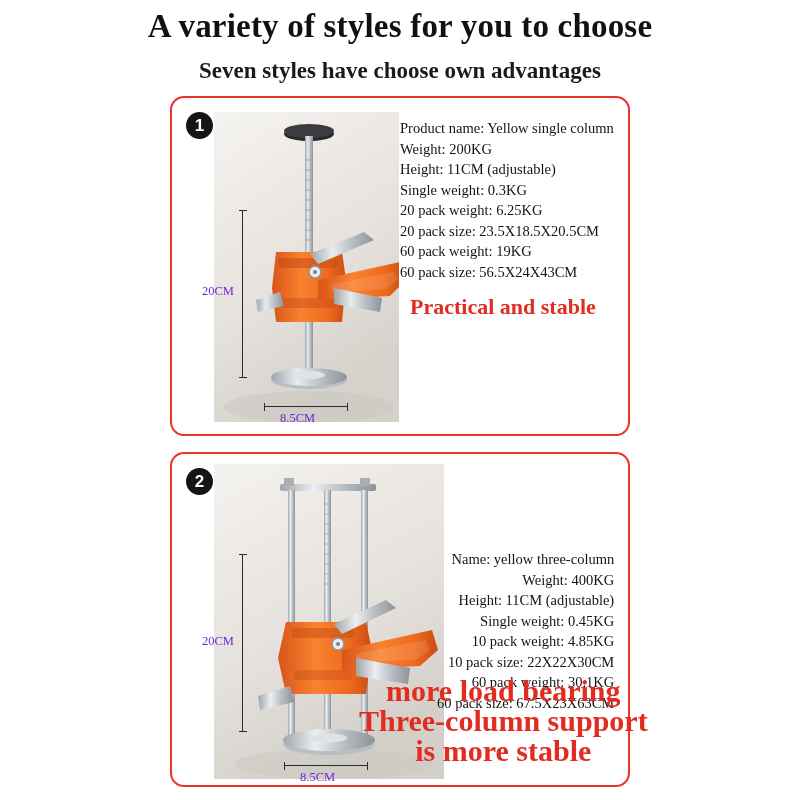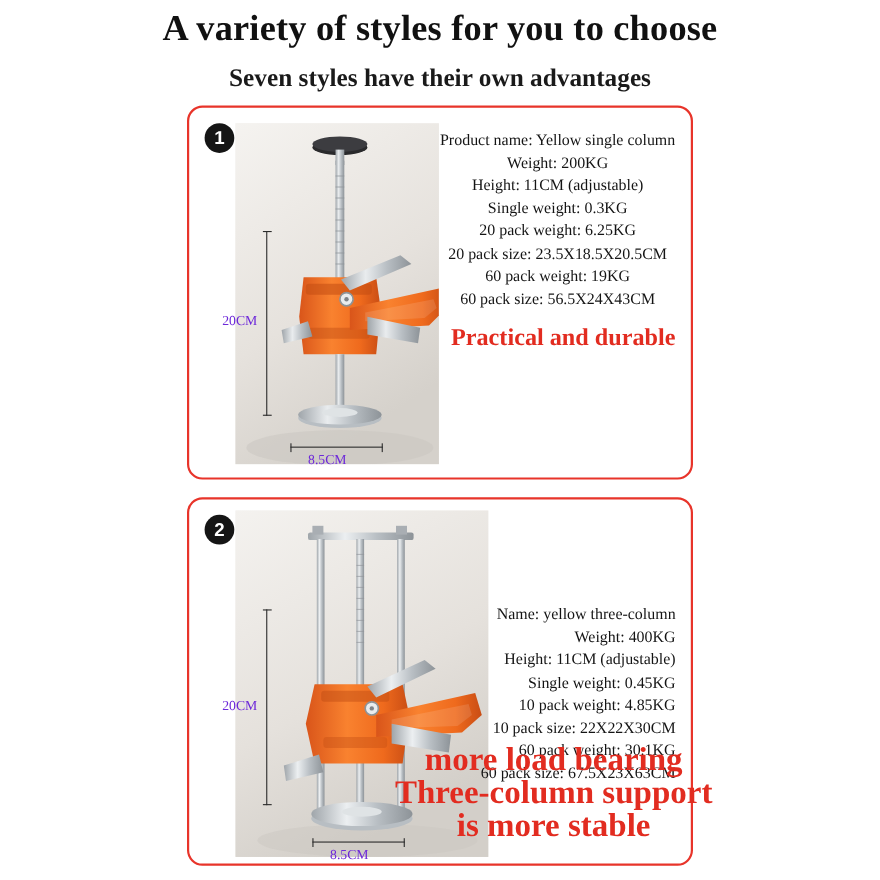--- a/index.html
+++ b/index.html
@@ -150,21 +150,21 @@
   .dim-h:after { right: 0; }
 
   .tool-svg { position: absolute; left: 0; top: 0; }
 </style>
 </head>
 <body>
 
 <div class="page">
 
   <div class="headline">A variety of styles for you to choose</div>
-  <div class="subhead">Seven styles have their own advantages</div>
+  <div class="subhead">Seven styles have choose own advantages</div>
 
   <div class="panel" id="panel-1">
 
     <div class="badge">1</div>
 
     <div class="photo" id="photo-1">
       <svg class="tool-svg" width="185" height="310" viewBox="0 0 185 310">
         <defs>
           <linearGradient id="metal1" x1="0" y1="0" x2="1" y2="0">
             <stop offset="0%" stop-color="#9fa5aa"></stop>
@@ -226,29 +226,29 @@
         <ellipse cx="95" cy="263" rx="16" ry="4" fill="#dfe3e5"></ellipse>
       </svg>
     </div>
 
     <div class="dim-v" style="left:70px; top:112px; height:168px;"></div>
     <div class="photo-caption" style="left:30px; top:186px;">20CM</div>
 
     <div class="dim-h" style="left:92px; top:308px; width:84px;"></div>
     <div class="photo-caption" style="left:108px; top:313px;">8.5CM</div>
 
-    <div class="specs" id="specs-1" style="white-space:pre;text-align:center;">Product name: Yellow single column
+    <div class="specs" id="specs-1" style="white-space:pre;">Product name: Yellow single column
 Weight: 200KG
 Height: 11CM (adjustable)
 Single weight: 0.3KG
 20 pack weight: 6.25KG
 20 pack size: 23.5X18.5X20.5CM
 60 pack weight: 19KG
 60 pack size: 56.5X24X43CM</div>
-    <div class="tagline" id="tagline-1">Practical and durable</div>
+    <div class="tagline" id="tagline-1">Practical and stable</div>
   </div>
 
   <div class="panel" id="panel-2">
 
     <div class="badge">2</div>
 
     <div class="photo" id="photo-2">
       <svg class="tool-svg" width="230" height="315" viewBox="0 0 230 315">
         <defs>
           <linearGradient id="metal2" x1="0" y1="0" x2="1" y2="0">

